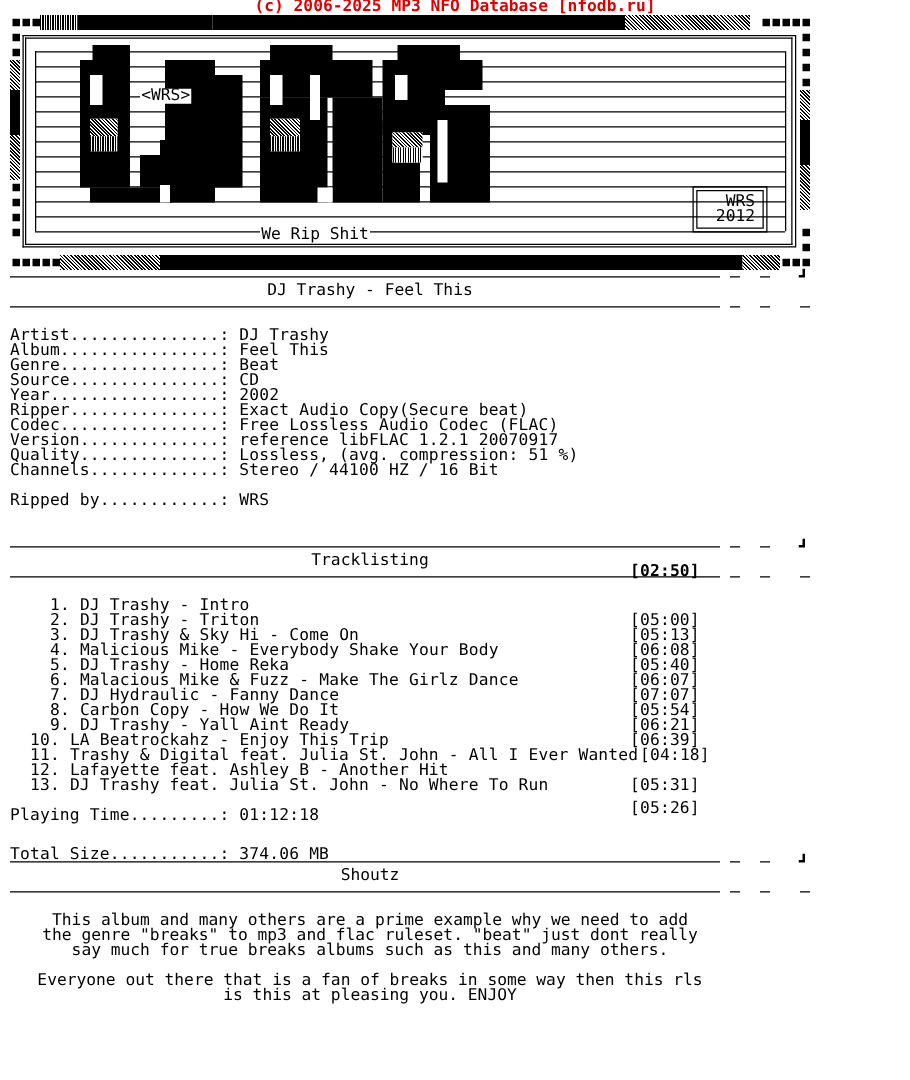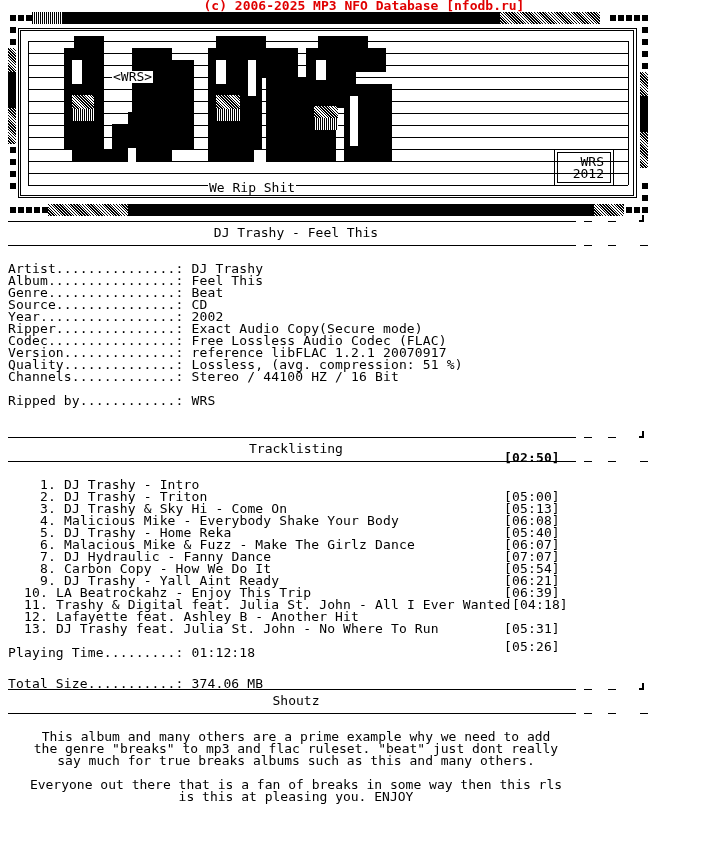--- a/index.html
+++ b/index.html
@@ -167,21 +167,21 @@
   <div class="dash" style="left:640px;top:245px;"></div>
 </div>
 <div class="center" style="top:227px;">DJ Trashy - Feel This</div>
 
 <div>
   <div class="ln" style="top:263px;"><span>Artist...............:</span> <span>DJ Trashy</span></div>
   <div class="ln" style="top:275px;"><span>Album................:</span> <span>Feel This</span></div>
   <div class="ln" style="top:287px;"><span>Genre................:</span> <span>Beat</span></div>
   <div class="ln" style="top:299px;"><span>Source...............:</span> <span>CD</span></div>
   <div class="ln" style="top:311px;"><span>Year.................:</span> <span>2002</span></div>
-  <div class="ln" style="top:323px;"><span>Ripper...............:</span> <span>Exact Audio Copy(Secure mode)</span></div>
+  <div class="ln" style="top:323px;"><span>Ripper...............:</span> <span>Exact Audio Copy(Secure beat)</span></div>
   <div class="ln" style="top:335px;"><span>Codec................:</span> <span>Free Lossless Audio Codec (FLAC)</span></div>
   <div class="ln" style="top:347px;"><span>Version..............:</span> <span>reference libFLAC 1.2.1 20070917</span></div>
   <div class="ln" style="top:359px;text-align:center;"><span>Quality..............:</span> <span>Lossless, (avg. compression: 51 %)</span></div>
   <div class="ln" style="top:371px;"><span>Channels.............:</span> <span>Stereo / 44100 HZ / 16 Bit</span></div>
   <div class="ln" style="top:395px;"><span>Ripped by............:</span> <span>WRS</span></div>
 </div>
 
 <div>
   <div class="hline" style="left:8px;top:437px;width:568px;"></div>
   <div class="dash" style="left:584px;top:437px;"></div>

